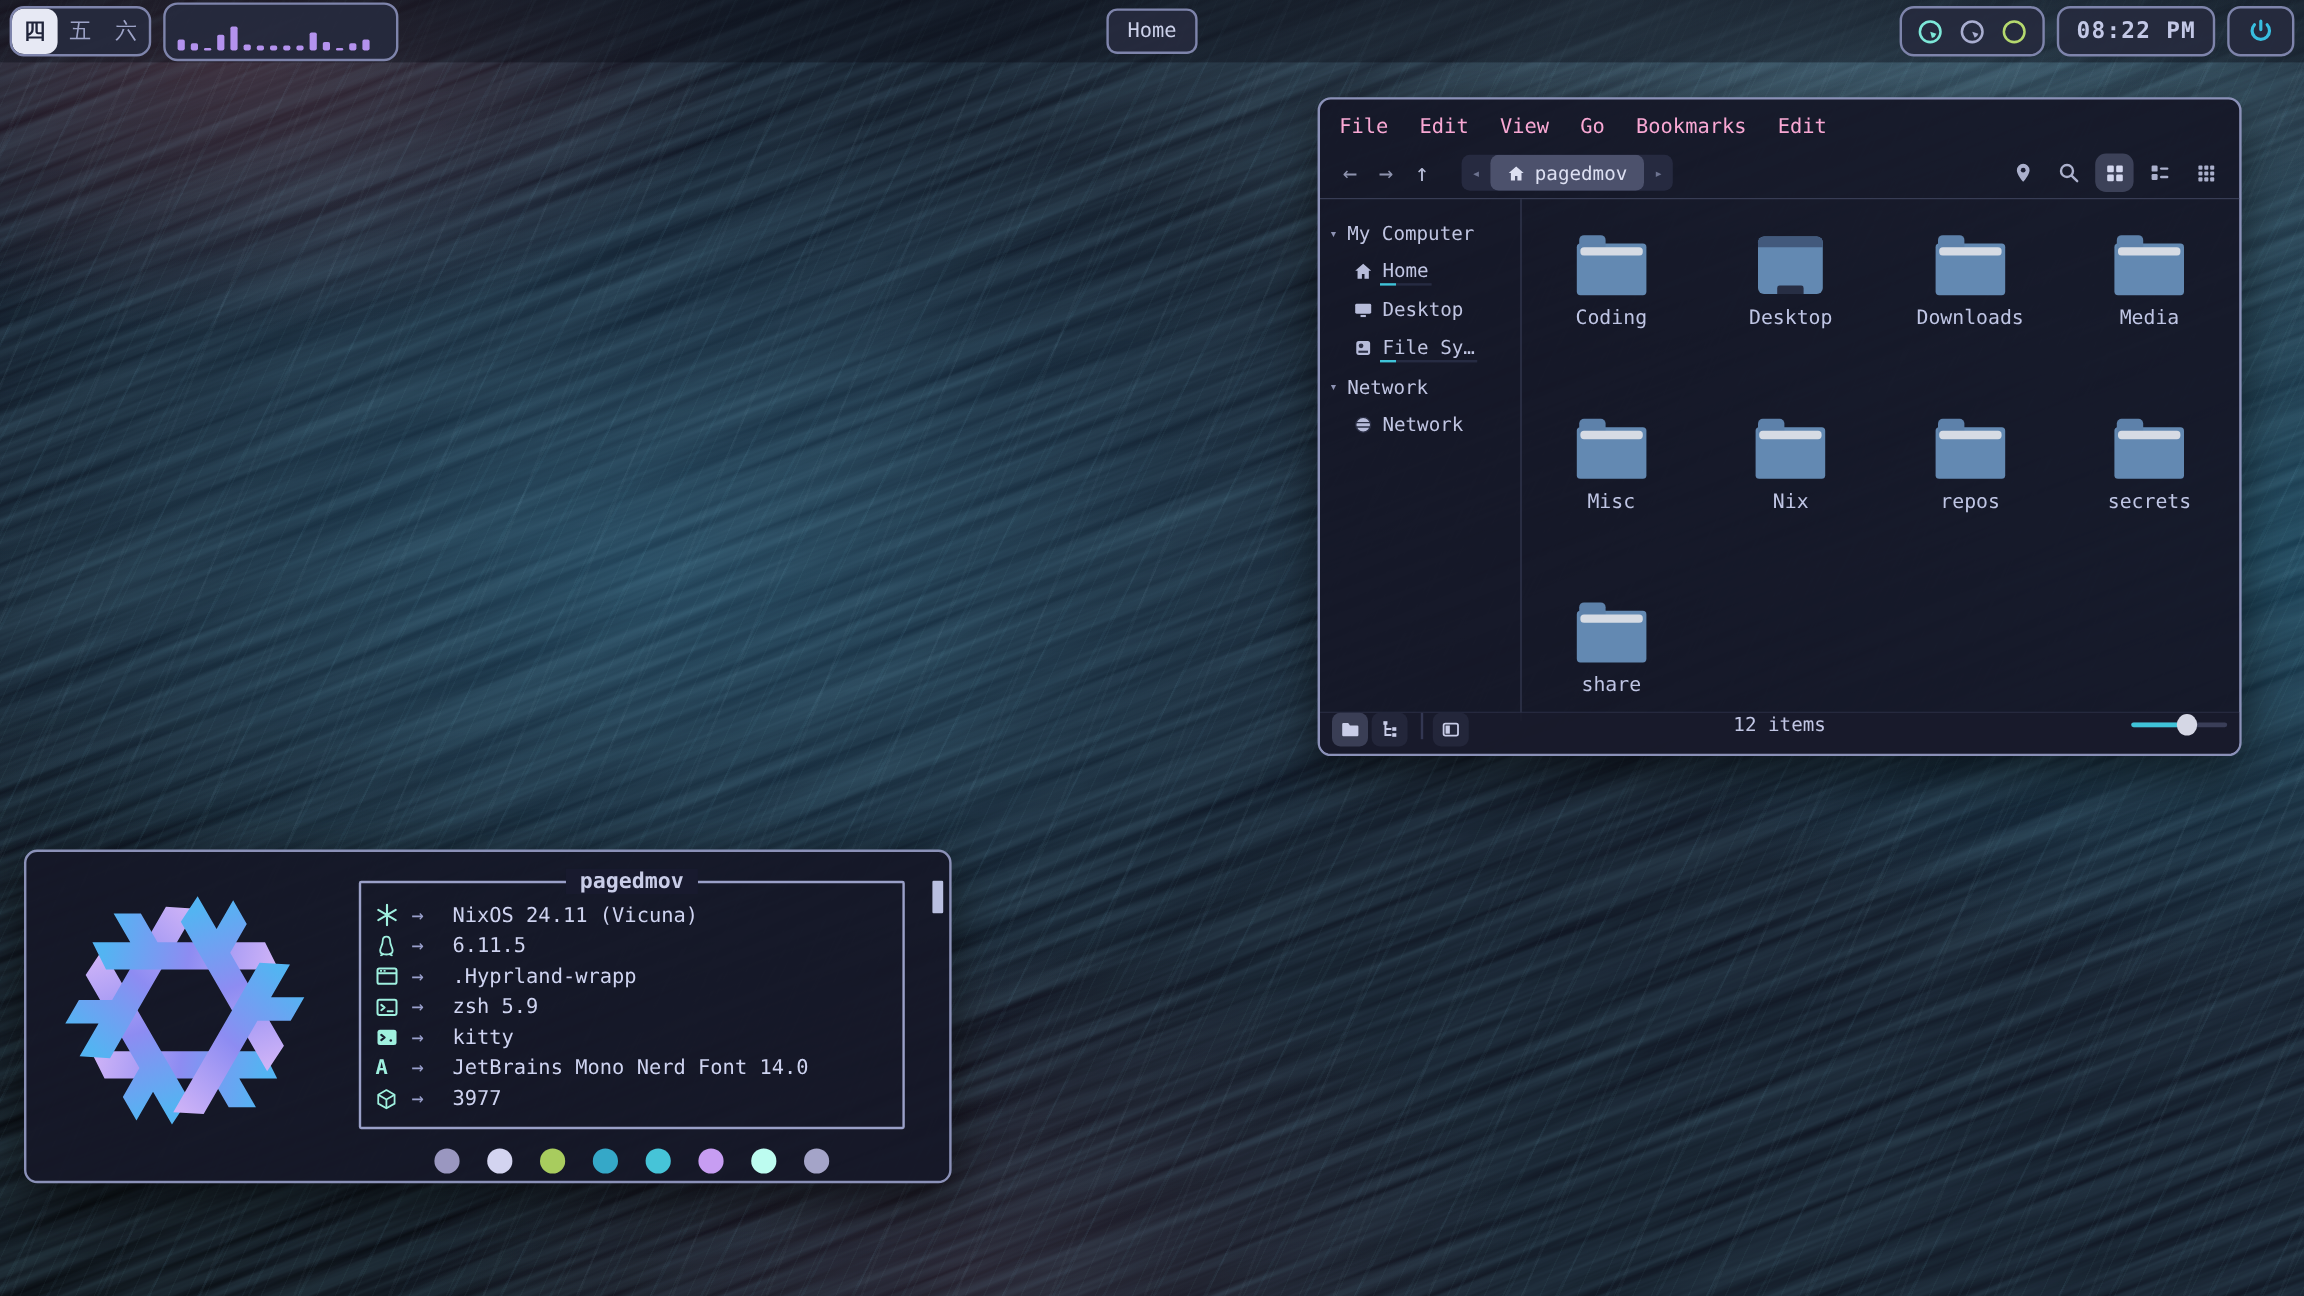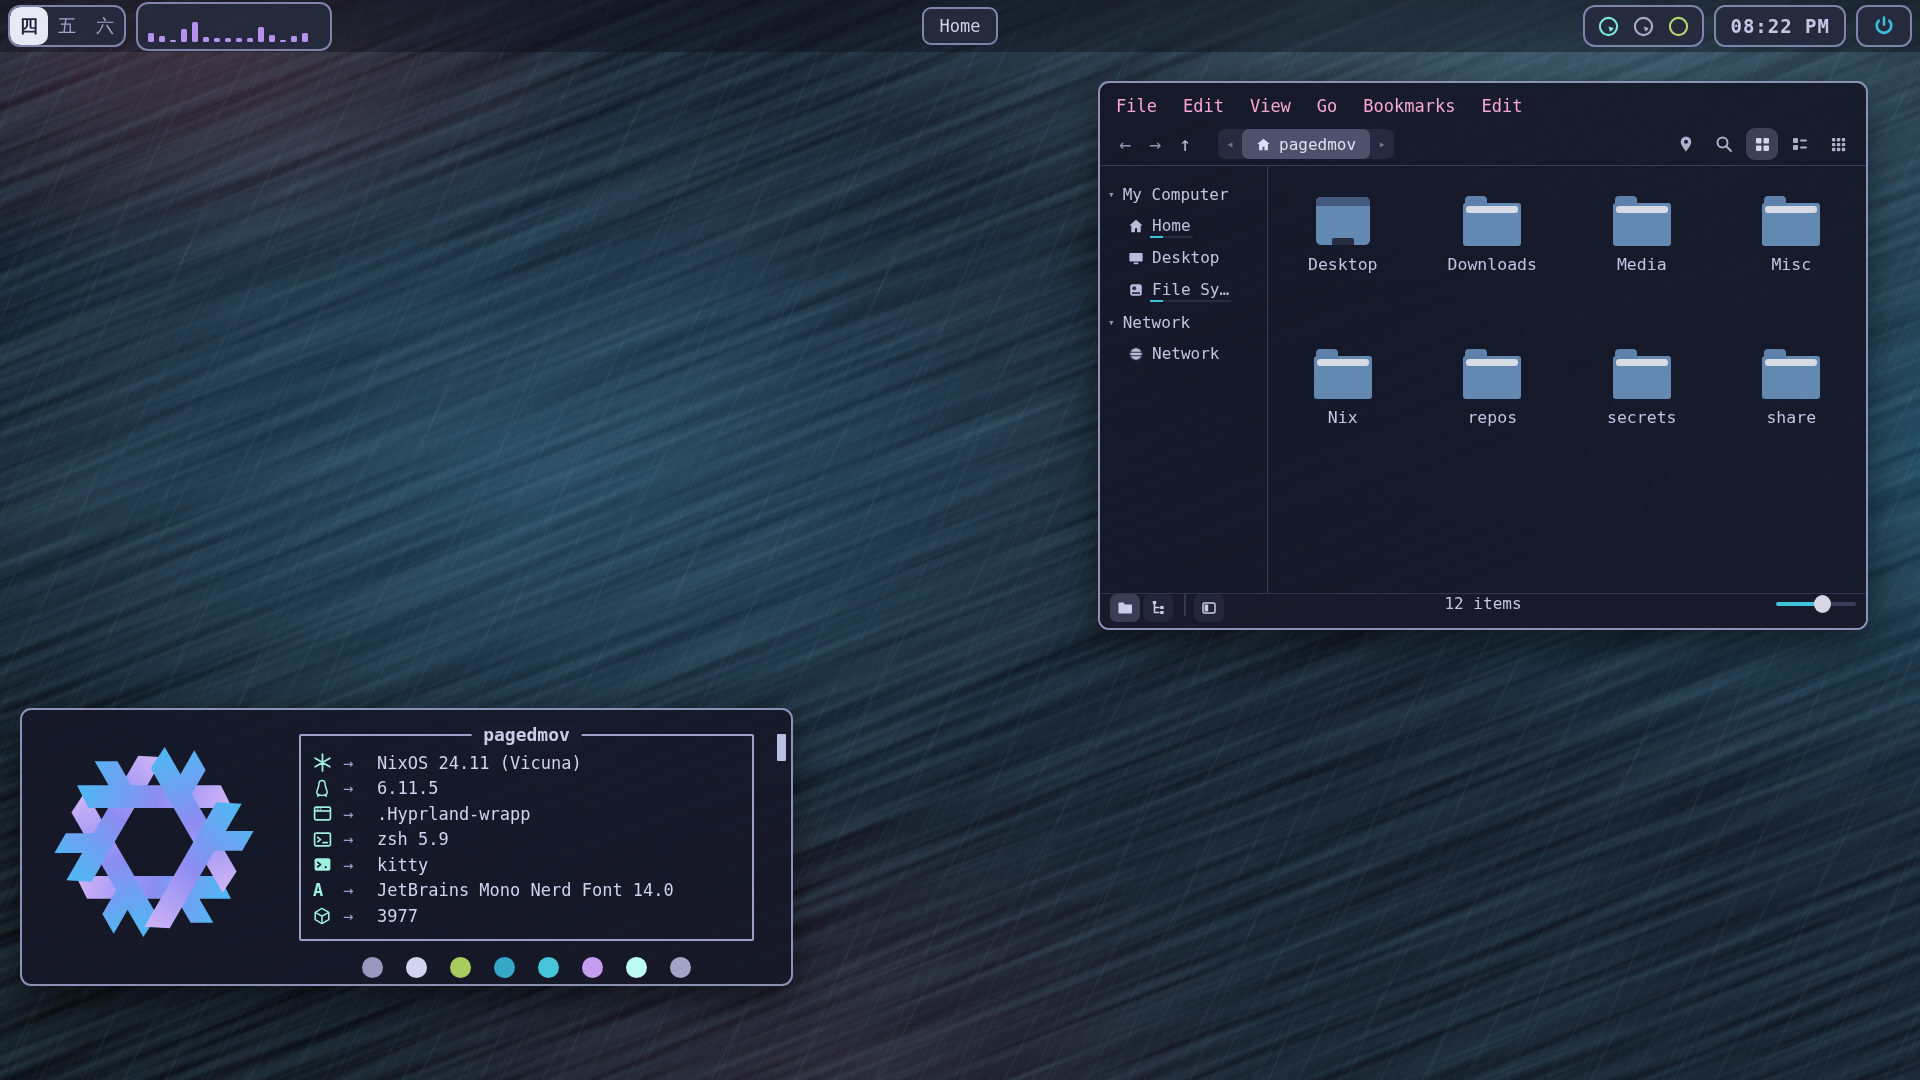--- a/index.html
+++ b/index.html
@@ -289,20 +289,28 @@
             <svg width="16" height="16" viewBox="0 0 18 18">
               <circle cx="9" cy="9" r="7" fill="#b7bcda"></circle>
               <path d="M9 2a7 7 0 0 0 0 14M9 2a7 7 0 0 1 0 14M2.3 7h13.4M2.3 11h13.4" fill="none" stroke="#2a2e44" stroke-width="1.3"></path>
             </svg>
           </span>
           <span class="lbl">Network</span>
         </div>
       </div>
     <div class="fm-files">
         <div class="file-cell">
+          <div class="ficon">
+            <i class="fbody"></i>
+            <i class="ftab"></i>
+            <i class="fpaper"></i>
+          </div>
+          <div class="file-label">Coding</div>
+        </div>
+        <div class="file-cell">
           <div class="dicon">
             <i class="scr"></i>
             <i class="scrtop"></i>
             <i class="stand"></i>
           </div>
           <div class="file-label">Desktop</div>
         </div>
         <div class="file-cell">
           <div class="ficon">
             <i class="fbody"></i>

